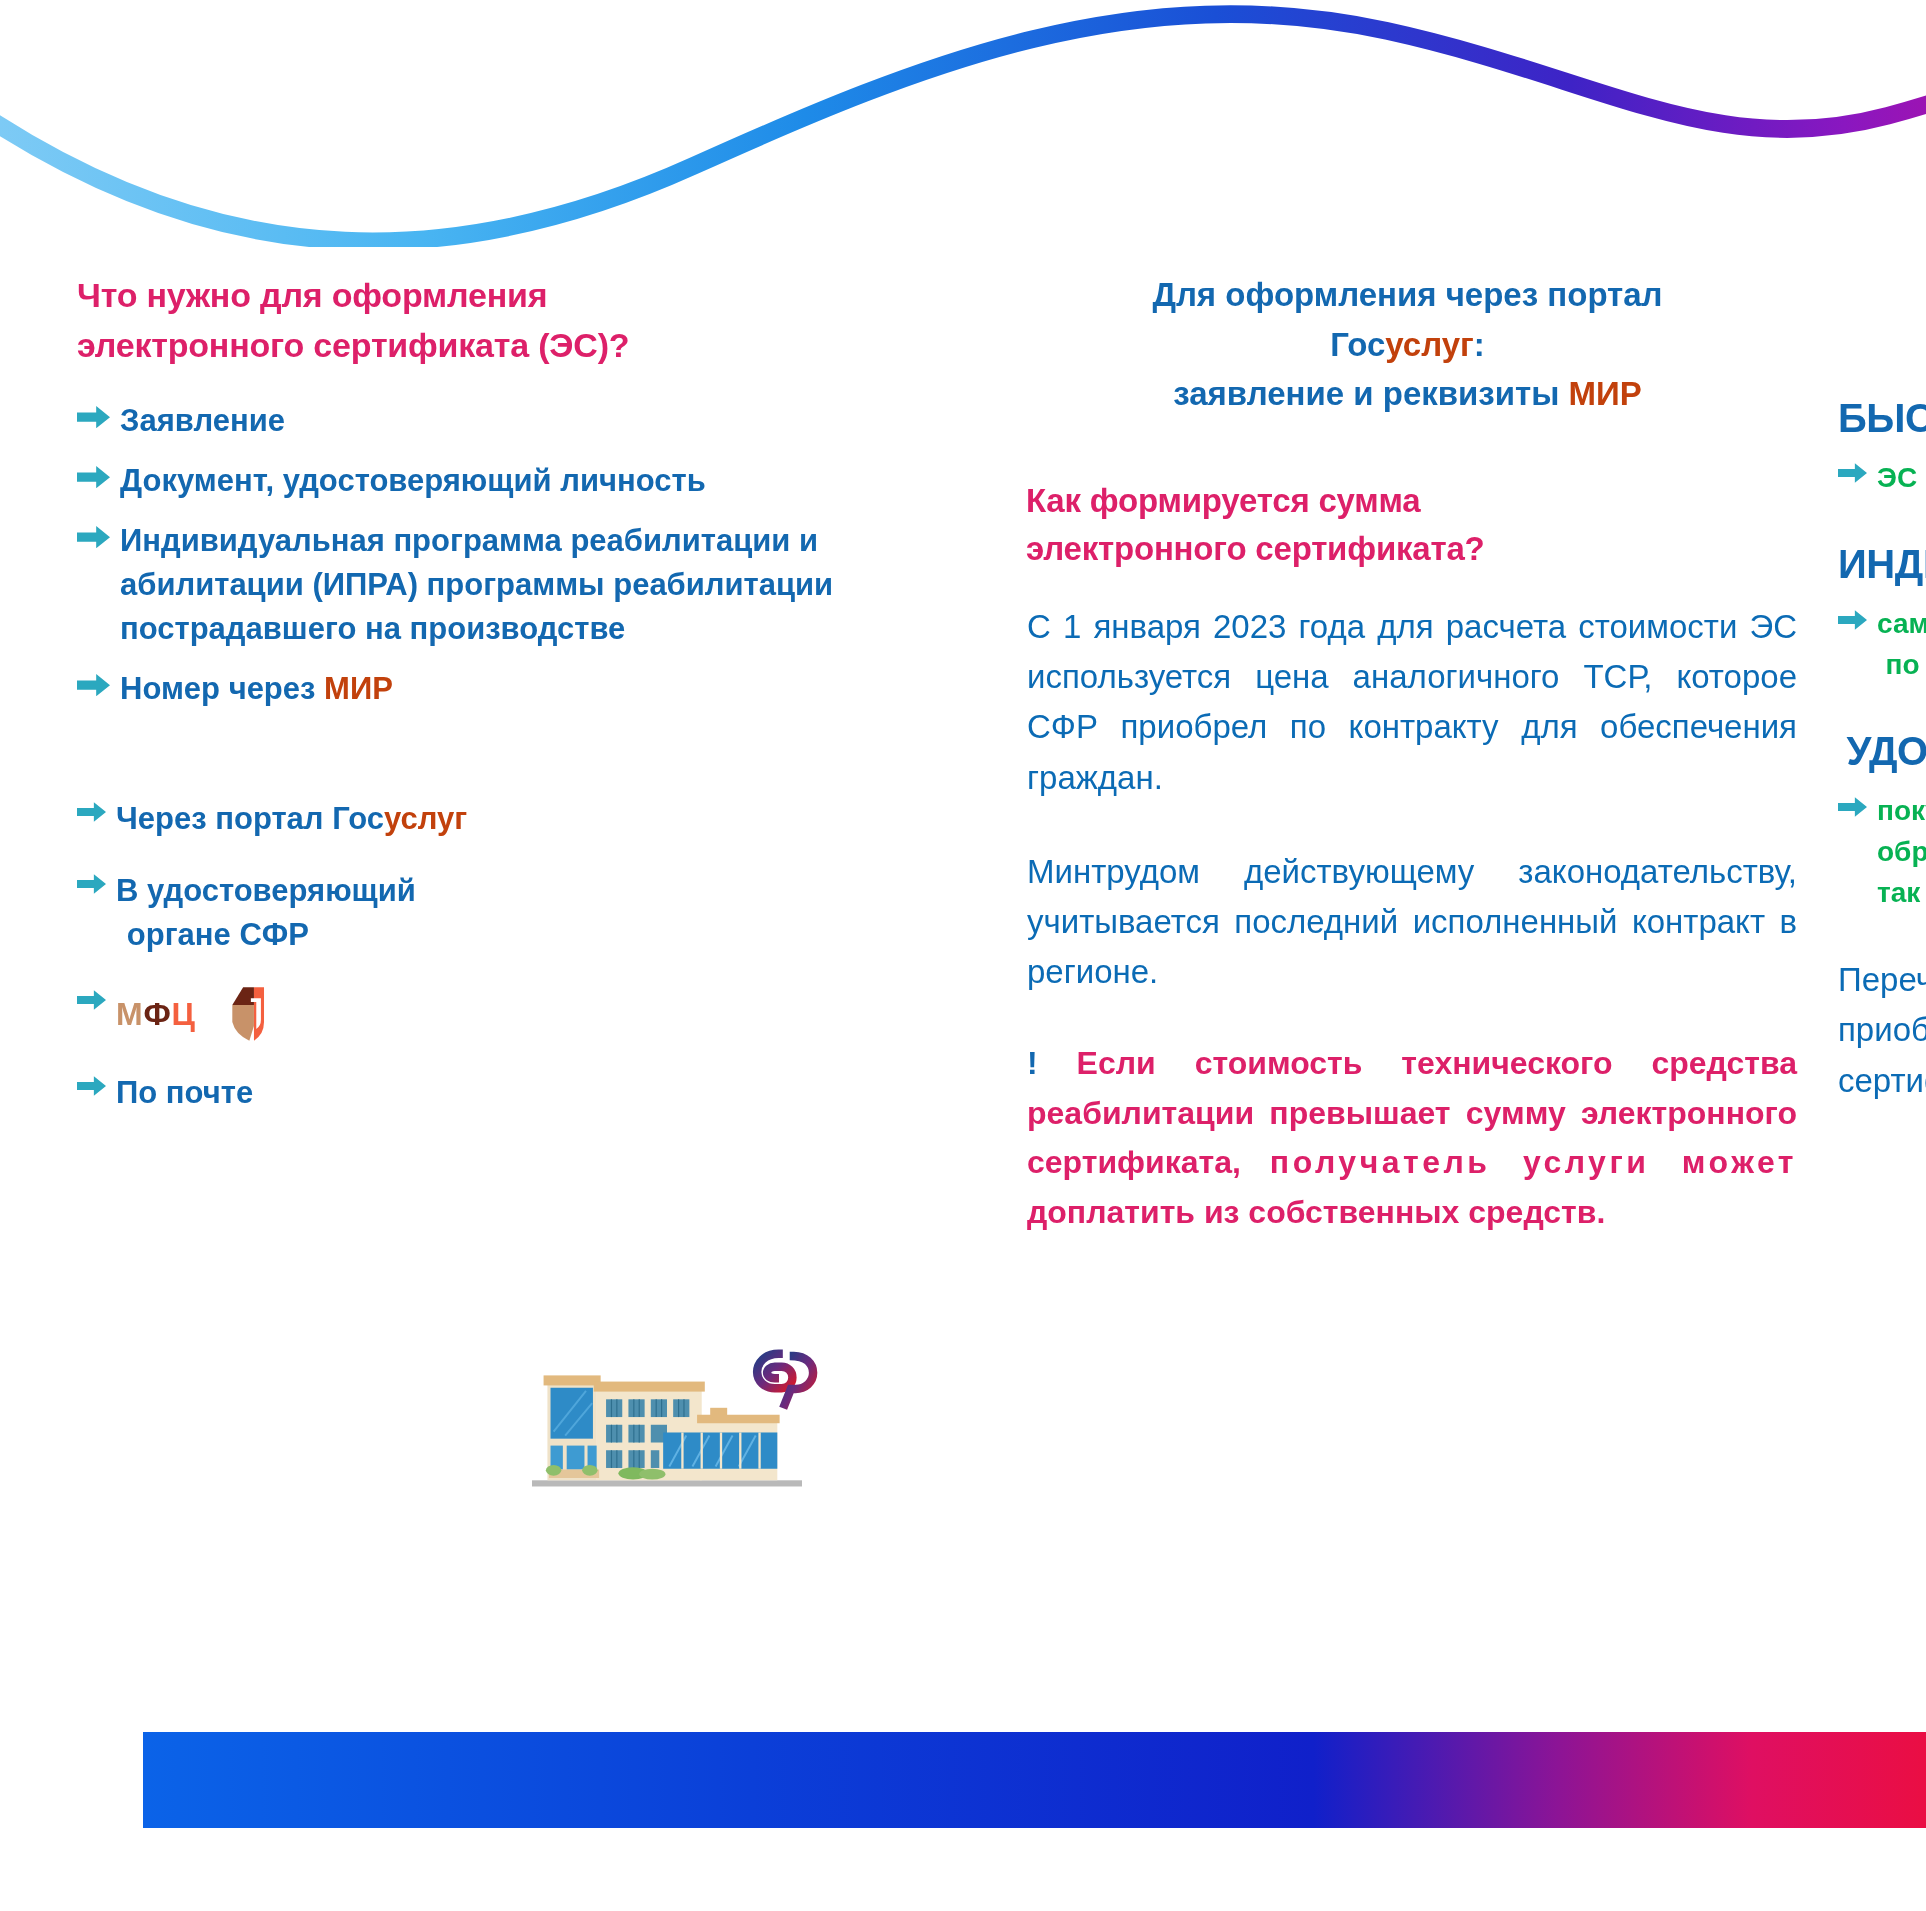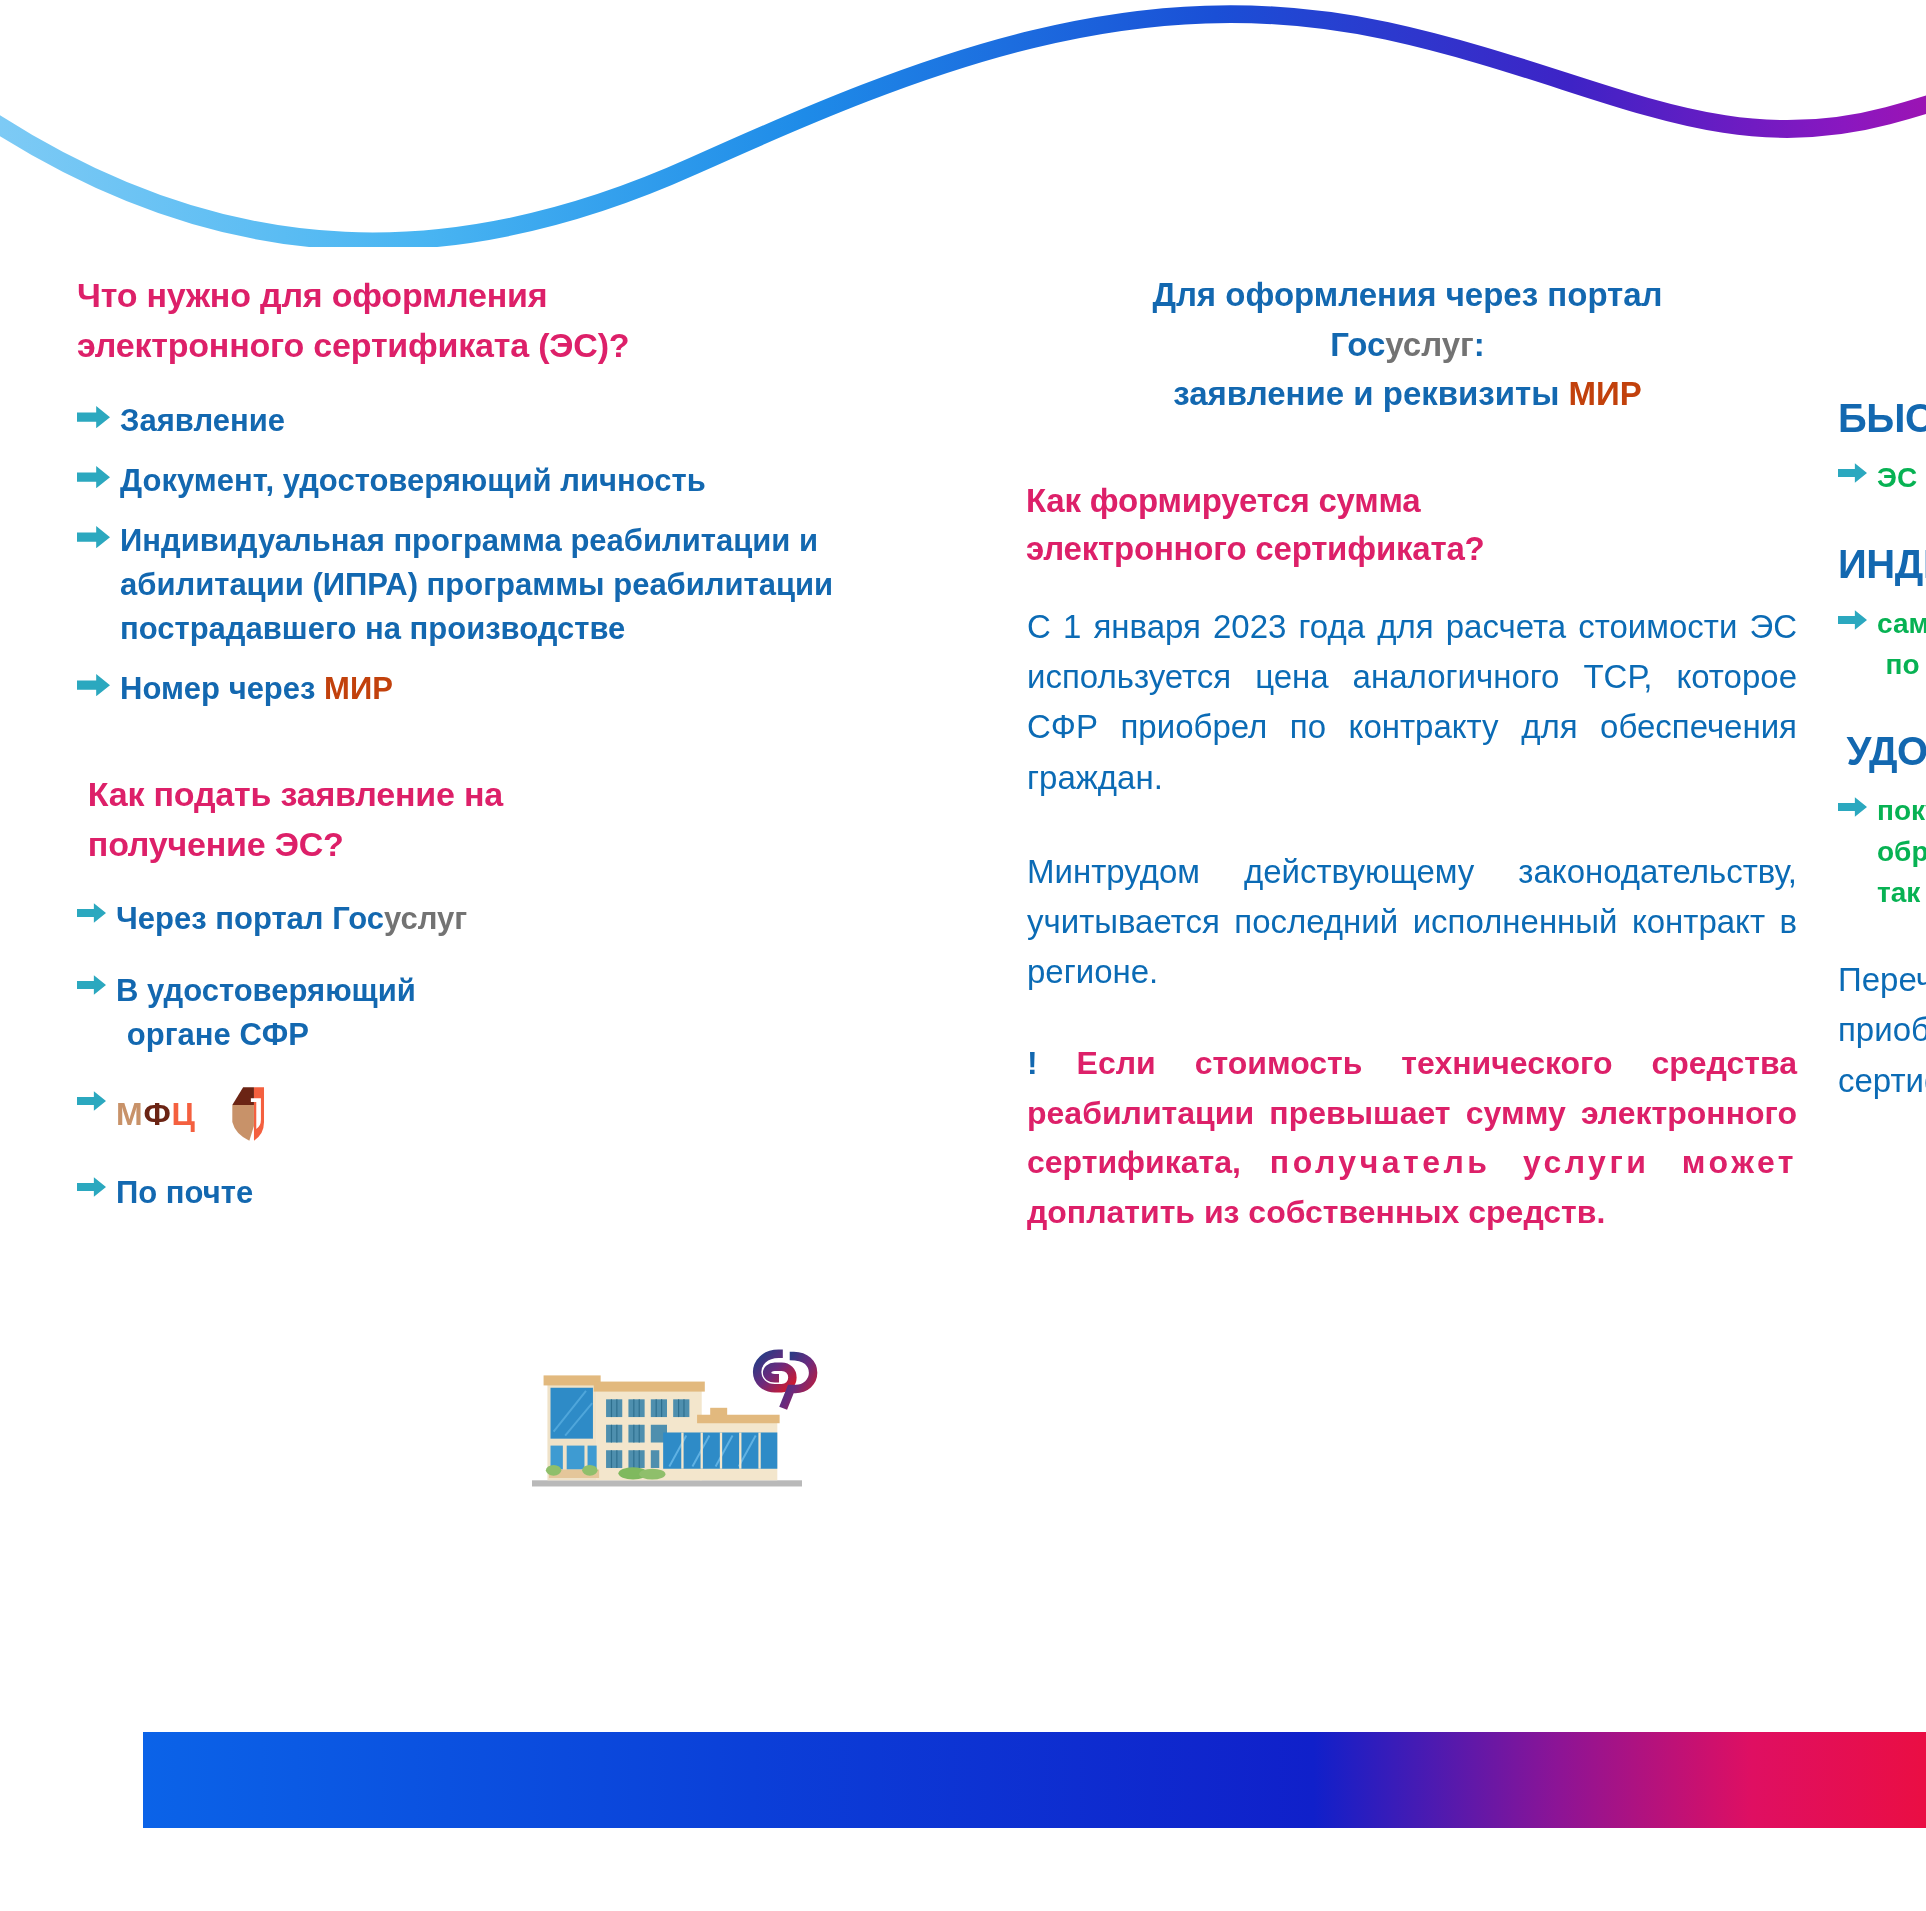--- a/index.html
+++ b/index.html
@@ -77,21 +77,21 @@
     letter-spacing: 0.2px;
   }
   .h-blue-big {
     color: #1368B0;
     font-weight: bold;
     font-size: 40px;
     line-height: 1.2;
     letter-spacing: -0.4px;
   }
 
-  .red   { color: #737373; }
+  .red   { color: #c2410c; }
   .green { color: #c2410c; margin-top: 20px; }
 
   
   .bullet {
     display: flex;
     align-items: flex-start;
     gap: 10px;
   }
   .arrow-icon {
     flex: 0 0 auto;
@@ -231,24 +231,20 @@
 
       <div class="bullet">
         <svg class="arrow-icon" viewBox="0 0 86 58">
           <path d="M0 17 H50 V0 L86 29 L50 58 V41 H0 Z" fill="#2BA8BF"></path>
         </svg>
         <div class="bullet-text-blue"><span>Номер через </span><span class="green">МИР</span></div>
       </div>
 
       <div class="gap-xl"></div>
 
-      <div class="h-pink" style="padding-left:10.8px;">
-        <div>Как подать заявление на</div>
-        <div>получение ЭС?</div>
-      </div>
 
       <div class="gap-m"></div>
 
       <div class="bullet">
         <svg class="arrow-icon small" viewBox="0 0 86 58">
           <path d="M0 17 H50 V0 L86 29 L50 58 V41 H0 Z" fill="#2BA8BF"></path>
         </svg>
         <div class="bullet-text-blue"><span>Через портал Гос</span><span class="red">услуг</span></div>
       </div>
 

